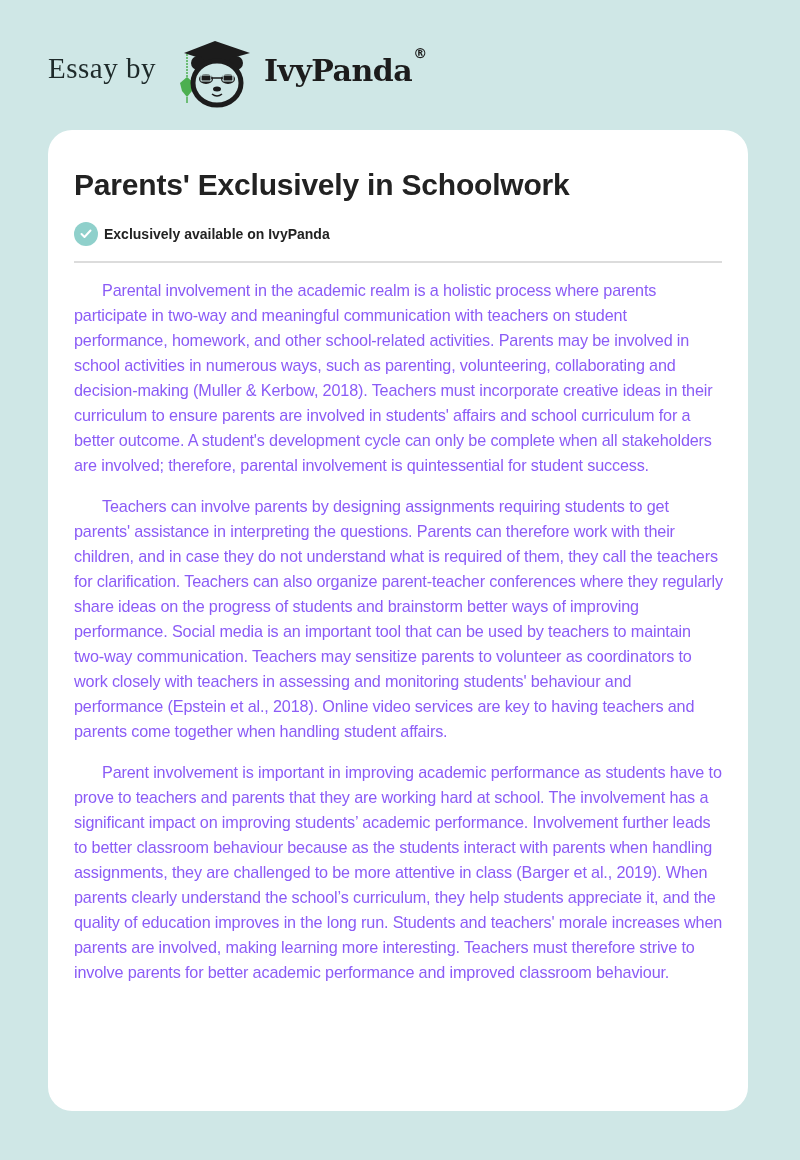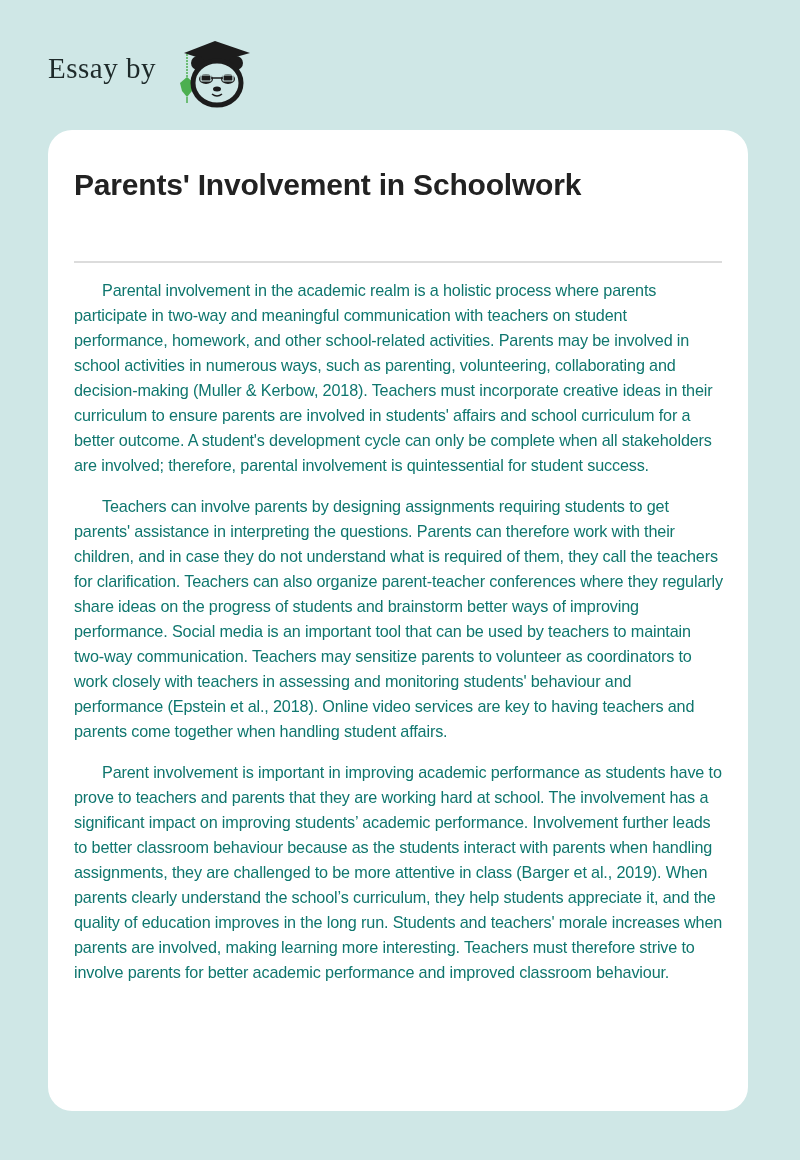--- a/index.html
+++ b/index.html
@@ -98,21 +98,21 @@
     }
     .body {
       position: absolute;
       left: 26px;
       top: 148px;
       width: 650px;
     }
     .body p {
       font-size: 16.2px;
       line-height: 25px;
-      color: #0f766e;
+      color: #8b5cf6;
       text-indent: 28px;
       margin-bottom: 16px;
       letter-spacing: -0.15px;
     }
   </style>
 </head>
 <body>
 
 <div class="brand">
   <span class="brand-prefix">Essay by</span>
@@ -132,25 +132,34 @@
 
     <ellipse cx="36" cy="46" rx="7" ry="5" fill="#1c1c1c"></ellipse>
     <ellipse cx="58" cy="46" rx="7" ry="5" fill="#1c1c1c"></ellipse>
     <rect x="31" y="42" width="10" height="6" rx="1" fill="none" stroke="#cfe7e6" stroke-width="1.2"></rect>
     <rect x="53" y="42" width="10" height="6" rx="1" fill="none" stroke="#cfe7e6" stroke-width="1.2"></rect>
     <line x1="41" y1="45" x2="53" y2="45" stroke="#1c1c1c" stroke-width="1.5"></line>
 
     <ellipse cx="47" cy="56" rx="4" ry="2.5" fill="#1c1c1c"></ellipse>
     <path d="M42,61 Q47,65 52,61" fill="none" stroke="#1c1c1c" stroke-width="1.5"></path>
   </svg>
+  <span class="brand-name"><span>IvyPanda</span><span class="brand-reg">®</span></span>
 </div>
 
 <main class="card">
-  <h1 class="title">Parents' Involvement in Schoolwork</h1>
+  <h1 class="title">Parents' Exclusively in Schoolwork</h1>
 
+  <div class="exclusive">
+    <span class="check-badge">
+      <svg width="12" height="10" viewBox="0 0 12 10">
+        <path d="M1.5,5 L4.5,8 L10.5,1.5" fill="none" stroke="#ffffff" stroke-width="2" stroke-linecap="round" stroke-linejoin="round"></path>
+      </svg>
+    </span>
+    <span class="exclusive-text">Exclusively available on IvyPanda</span>
+  </div>
 
   <div class="divider"></div>
 
   <div class="body">
     <p>Parental involvement in the academic realm is a holistic process where parents participate in two-way and meaningful communication with teachers on student performance, homework, and other school-related activities. Parents may be involved in school activities in numerous ways, such as parenting, volunteering, collaborating and decision-making (Muller &amp; Kerbow, 2018). Teachers must incorporate creative ideas in their curriculum to ensure parents are involved in students' affairs and school curriculum for a better outcome. A student's development cycle can only be complete when all stakeholders are involved; therefore, parental involvement is quintessential for student success.</p>
     <p>Teachers can involve parents by designing assignments requiring students to get parents' assistance in interpreting the questions. Parents can therefore work with their children, and in case they do not understand what is required of them, they call the teachers for clarification. Teachers can also organize parent-teacher conferences where they regularly share ideas on the progress of students and brainstorm better ways of improving performance. Social media is an important tool that can be used by teachers to maintain two-way communication. Teachers may sensitize parents to volunteer as coordinators to work closely with teachers in assessing and monitoring students' behaviour and performance (Epstein et al., 2018). Online video services are key to having teachers and parents come together when handling student affairs.</p>
     <p>Parent involvement is important in improving academic performance as students have to prove to teachers and parents that they are working hard at school. The involvement has a significant impact on improving students’ academic performance. Involvement further leads to better classroom behaviour because as the students interact with parents when handling assignments, they are challenged to be more attentive in class (Barger et al., 2019). When parents clearly understand the school’s curriculum, they help students appreciate it, and the quality of education improves in the long run. Students and teachers' morale increases when parents are involved, making learning more interesting. Teachers must therefore strive to involve parents for better academic performance and improved classroom behaviour.</p>
   </div>
 </main>
 

